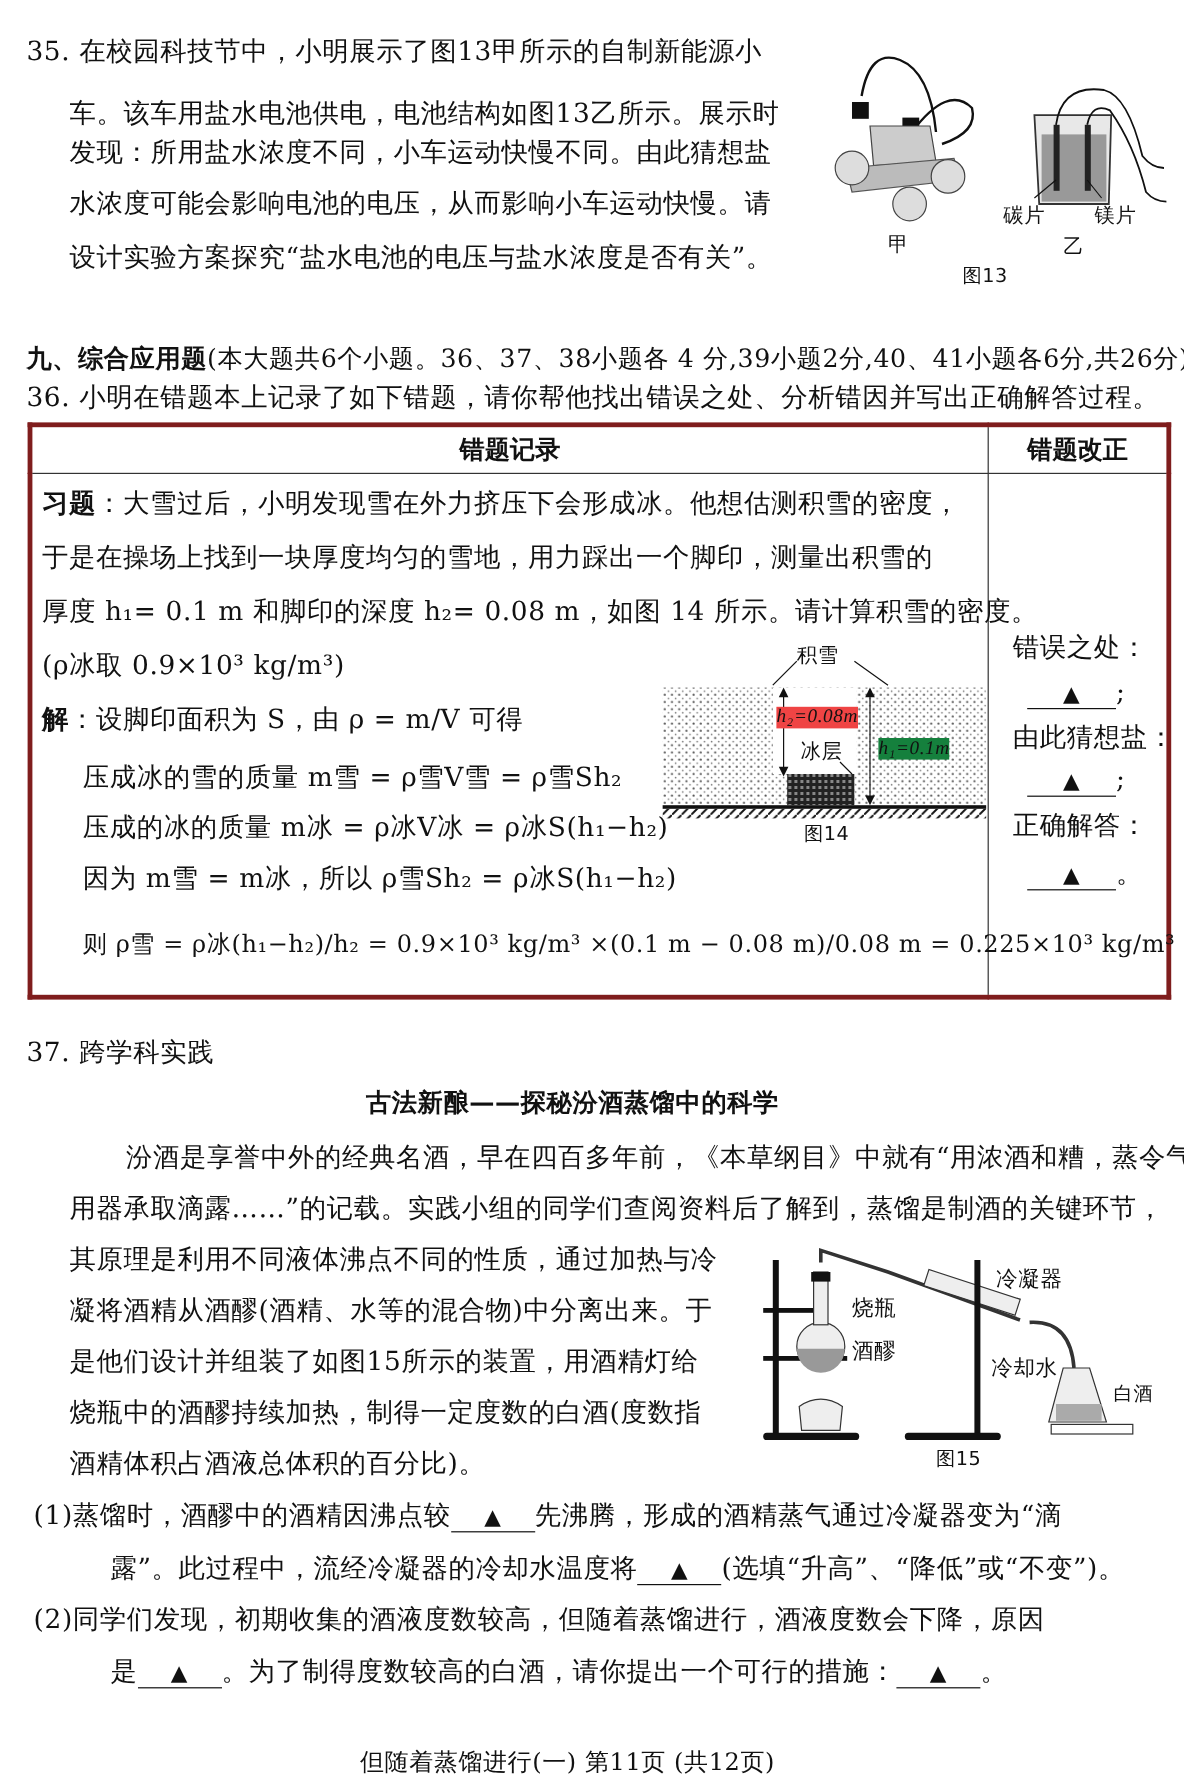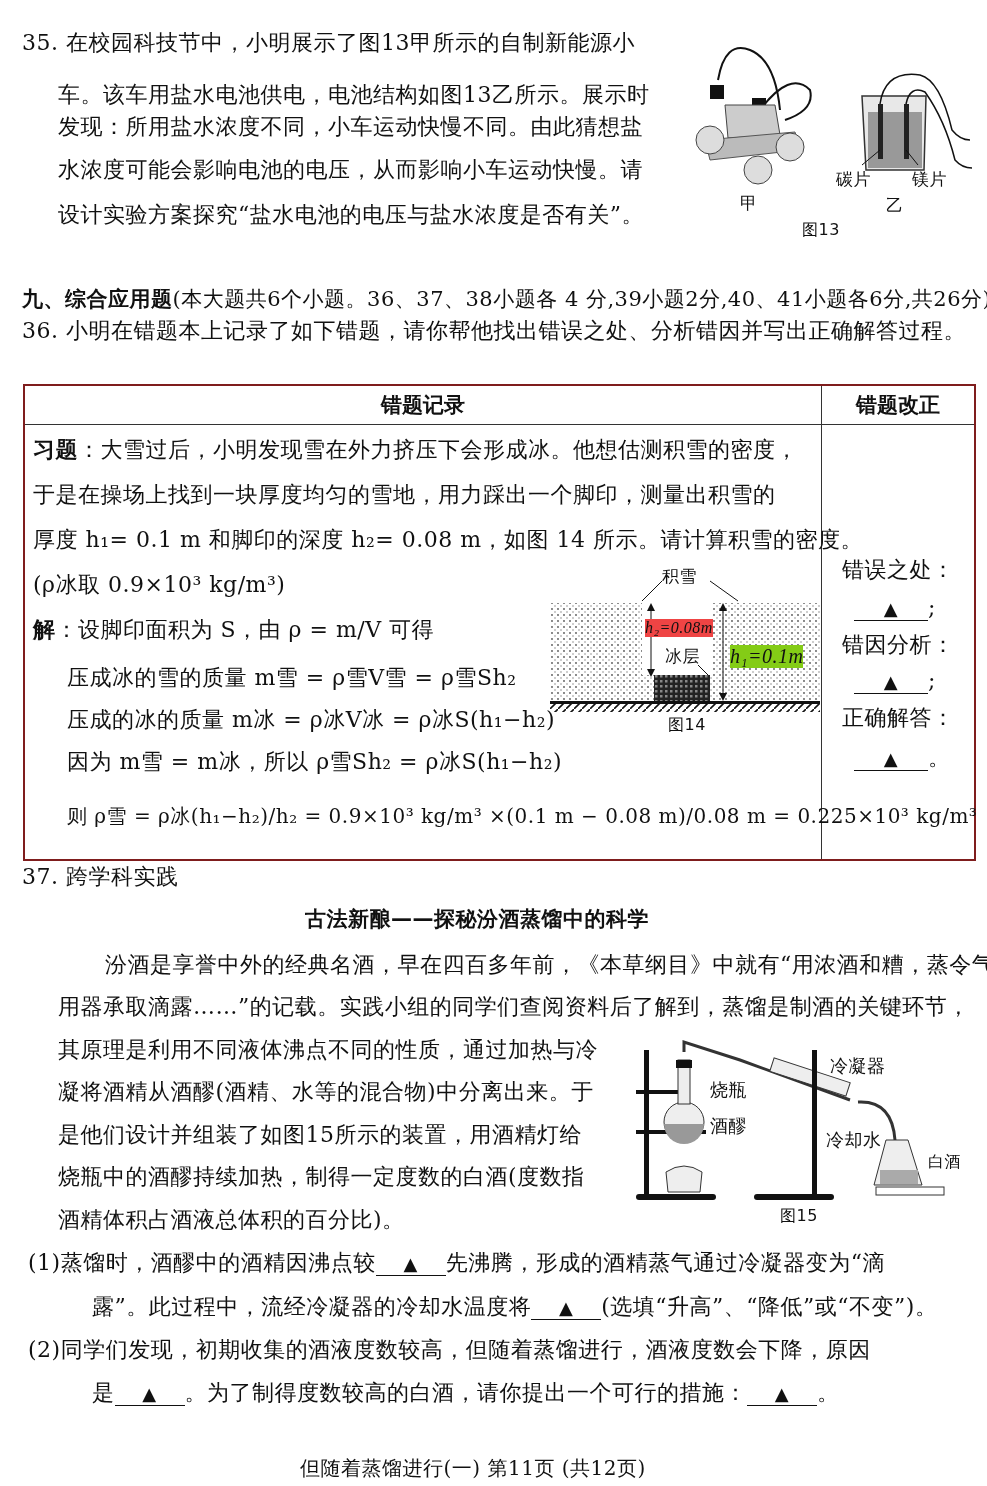--- a/index.html
+++ b/index.html
@@ -5,21 +5,21 @@
   html, body { margin:0; padding:0; background:#fff; }
   body { width:987px; height:1486px; position:relative; overflow:hidden;
          font-family:"DejaVu Serif","Liberation Serif",serif; color:#111; font-size:22px; }
   .abs { position:absolute; }
   .line { position:absolute; white-space:nowrap; letter-spacing:0.5px; }
   .sans { font-family:"DejaVu Sans","Liberation Sans",sans-serif; }
   .bold { font-weight:bold; }
   .it { font-style:italic; font-family:"Liberation Serif",serif; }
   .blank { display:inline-block; border-bottom:1.5px solid #111; text-align:center; line-height:22px; }
   .tri { font-size:18px; }
-  table.q36 { position:absolute; left:23px; top:384px; width:953px; height:474px; border-collapse:collapse; border:2px solid #7f1d1d; }
+  table.q36 { position:absolute; left:23px; top:352px; width:953px; height:474px; border-collapse:collapse; border:4px solid #7f1d1d; }
   table.q36 td, table.q36 th { border:1.5px solid #333; padding:0; vertical-align:top; }
   .hdr { height:38px; text-align:center; vertical-align:middle !important; font-weight:bold; font-family:"DejaVu Sans",sans-serif; font-size:21px; }
 </style>
 </head>
 <body>
 
 <div>
   <div class="line" style="left:22px;top:28px;">35. 在校园科技节中，小明展示了图13甲所示的自制新能源小</div>
   <div class="line" style="left:58px;top:80px;">车。该车用盐水电池供电，电池结构如图13乙所示。展示时</div>
   <div class="line" style="left:58px;top:112px;">发现：所用盐水浓度不同，小车运动快慢不同。由此猜想盐</div>
@@ -106,30 +106,30 @@
             <polygon points="101,38 97,46 105,46" fill="#111"></polygon>
             <polygon points="101,112 97,104 105,104" fill="#111"></polygon>
             <line x1="173" y1="42" x2="173" y2="134" stroke="#111"></line>
             <polygon points="173,38 169,46 177,46" fill="#111"></polygon>
             <polygon points="173,136 169,128 177,128" fill="#111"></polygon>
             <line x1="148" y1="100" x2="158" y2="110" stroke="#111"></line>
           </svg>
           <div class="line sans" style="left:112px;top:0px;font-size:17px;">积雪</div>
           <div class="line it" style="left:95px;top:54px;font-size:16px;background:#ef4444;">h₂=0.08m</div>
           <div class="line sans" style="left:115px;top:80px;font-size:17px;">冰层</div>
-          <div class="line it" style="left:180px;top:80px;font-size:20px;background:#84cc16;">h₁=0.1m</div>
+          <div class="line it" style="left:180px;top:80px;font-size:16px;background:#15803d;">h₁=0.1m</div>
           <div class="line sans" style="left:118px;top:150px;font-size:16px;">图14</div>
         </div>
       </div>
     </td>
     <td style="position:relative;">
       <div style="position:relative;height:434px;">
         <div class="line sans" style="left:20px;top:130px;">错误之处：</div>
         <div class="line" style="left:32px;top:170px;"><span class="blank" style="width:74px;"><span class="tri">▲</span></span>;</div>
-        <div class="line sans" style="left:20px;top:205px;">错因分析：</div>
+        <div class="line sans" style="left:20px;top:205px;">由此猜想盐：</div>
         <div class="line" style="left:32px;top:243px;"><span class="blank" style="width:74px;"><span class="tri">▲</span></span>;</div>
         <div class="line sans" style="left:20px;top:278px;">正确解答：</div>
         <div class="line" style="left:32px;top:318px;"><span class="blank" style="width:74px;"><span class="tri">▲</span></span>。</div>
       </div>
     </td>
   </tr>
 </tbody>
   </table>
 
 <div class="line" style="left:22px;top:862px;">37. 跨学科实践</div>

